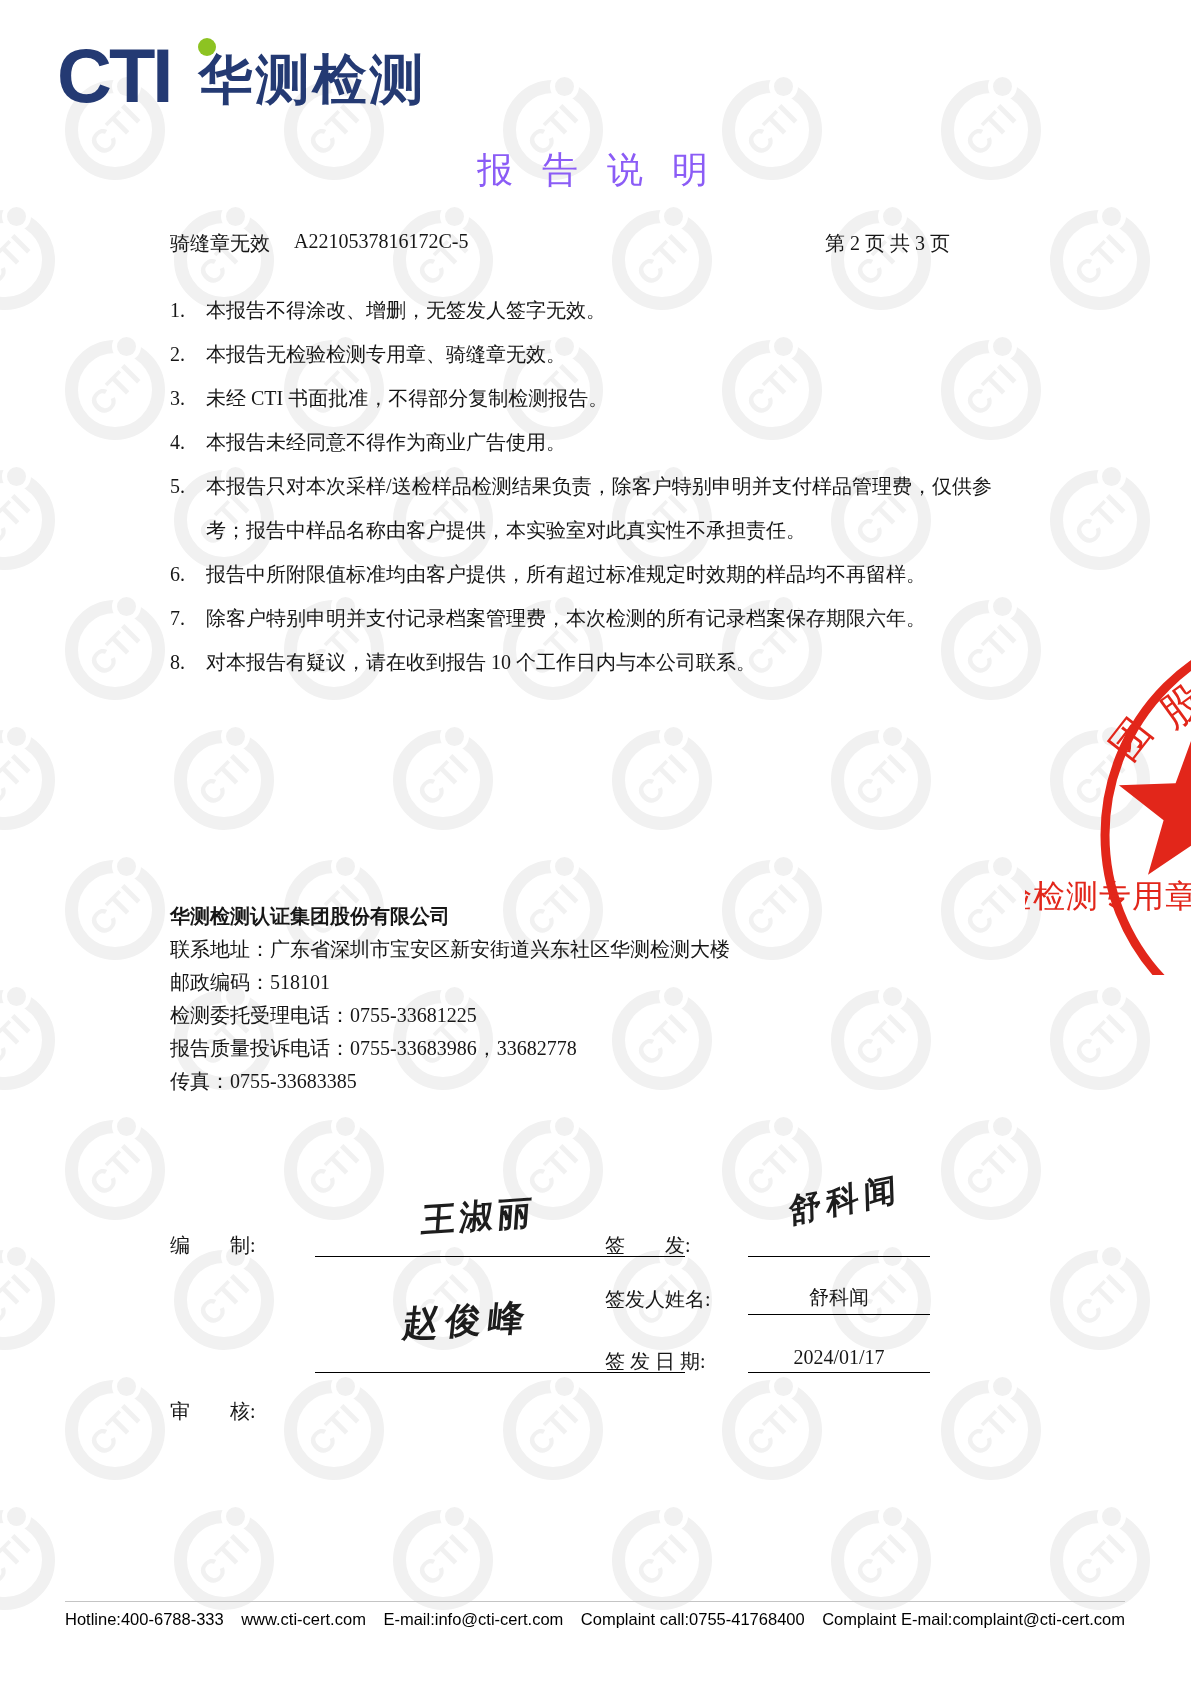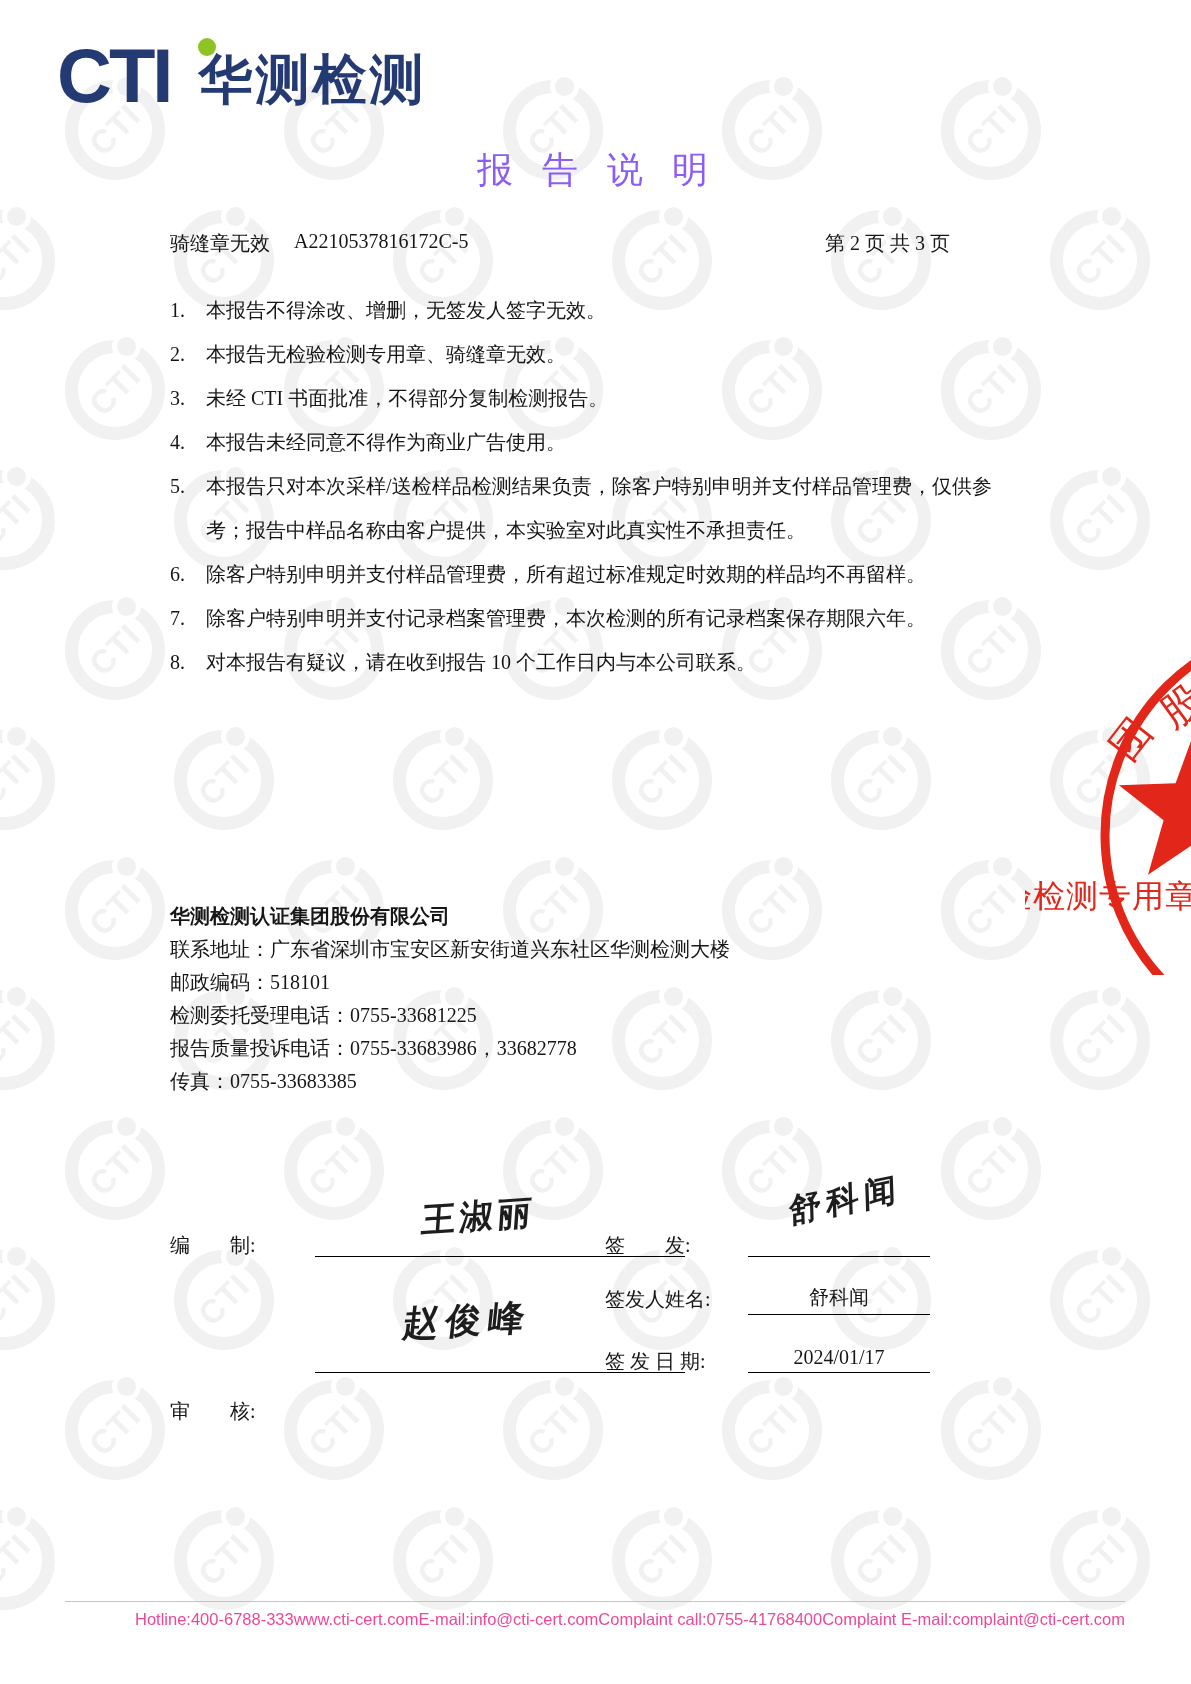--- a/index.html
+++ b/index.html
@@ -71,23 +71,23 @@
     font-weight:700;color:#1d1d1d;white-space:nowrap;
     transform-origin:left bottom;
   }
   .sig-prepare{font-size:34px;transform:rotate(-4deg) skewX(-8deg);letter-spacing:4px;}
   .sig-issue{font-size:33px;transform:rotate(-12deg) skewX(-10deg);letter-spacing:5px;}
   .sig-review{font-size:36px;transform:rotate(-3deg) skewX(-9deg);letter-spacing:7px;}
   
   .footer-line{position:absolute;left:65px;top:1601px;width:1060px;border-top:1px solid #c4c4c4;z-index:1;}
   .footer{
     position:absolute;left:65px;top:1610px;width:1060px;z-index:1;
-    display:flex;justify-content:flex-end;
+    display:flex;justify-content:space-between;
     font-family:"Liberation Sans","DejaVu Sans",sans-serif;
-    font-size:16.5px;color:#ec4899;white-space:nowrap;
+    font-size:16.5px;color:#000000;white-space:nowrap;
   }
 </style>
 </head>
 <body>
 
 <div class="page">
 
   <div class="wm-layer" id="wm-layer">
       <div class="wm" style="left: 65px; top: 80px;">
         <span class="wm-dot"></span>
@@ -383,21 +383,21 @@
       <li>
         <span class="num">4.</span>
         <span class="txt">本报告未经同意不得作为商业广告使用。</span>
       </li>
       <li>
         <span class="num">5.</span>
         <span class="txt">本报告只对本次采样/送检样品检测结果负责，除客户特别申明并支付样品管理费，仅供参考；报告中样品名称由客户提供，本实验室对此真实性不承担责任。</span>
       </li>
       <li>
         <span class="num">6.</span>
-        <span class="txt">除客户特别申明并支付样品管理费，所有超过标准规定时效期的样品均不再留样。</span>
+        <span class="txt">报告中所附限值标准均由客户提供，所有超过标准规定时效期的样品均不再留样。</span>
       </li>
       <li>
         <span class="num">7.</span>
         <span class="txt">除客户特别申明并支付记录档案管理费，本次检测的所有记录档案保存期限六年。</span>
       </li>
       <li>
         <span class="num">8.</span>
         <span class="txt">对本报告有疑议，请在收到报告 10 个工作日内与本公司联系。</span>
       </li>
     </ol>

